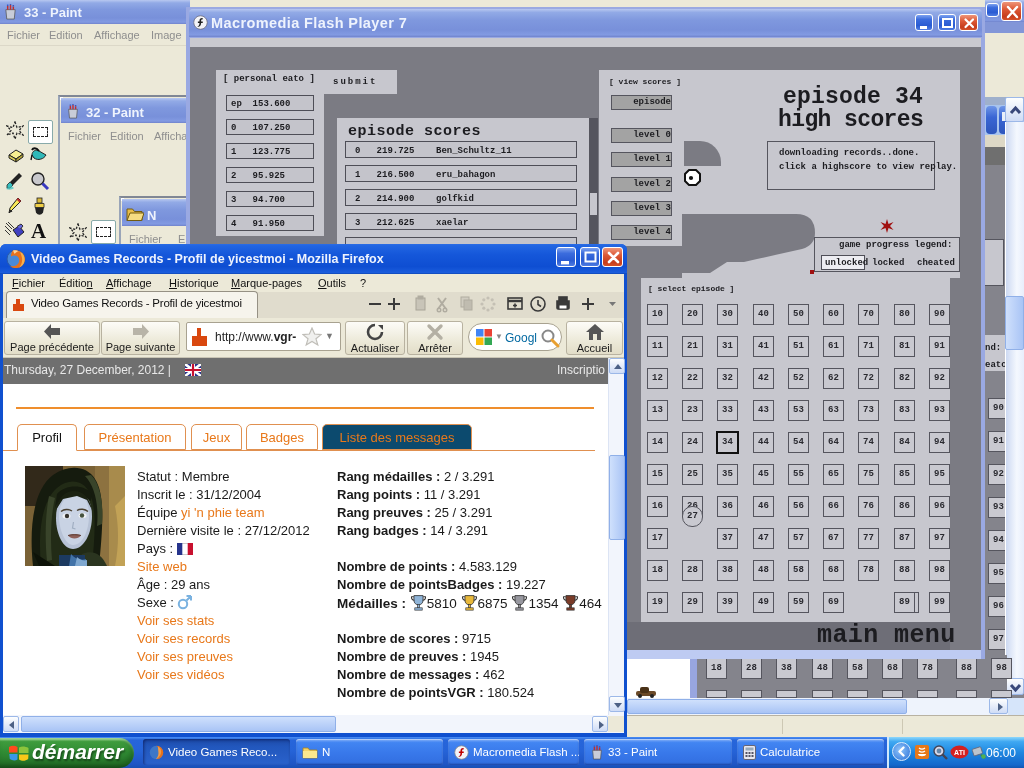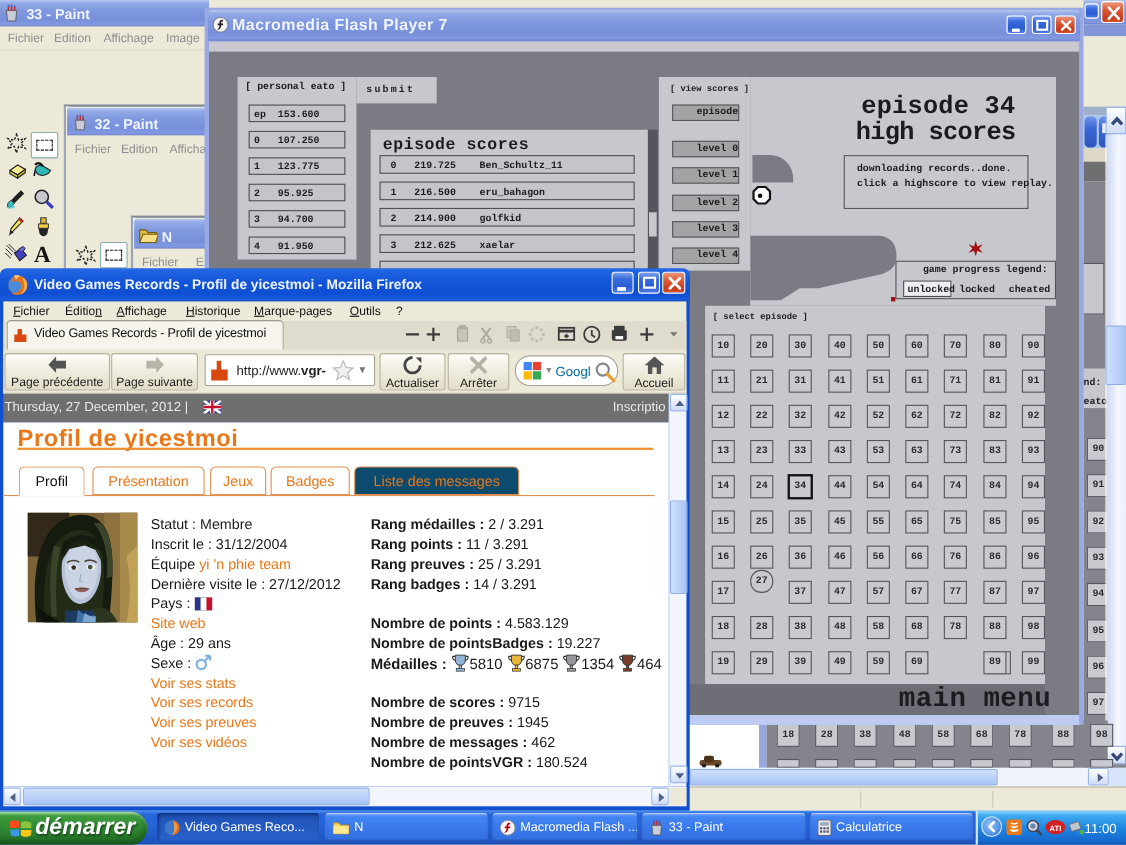--- a/index.html
+++ b/index.html
@@ -330,21 +330,21 @@
 <div class="gcell" style="left:457px;top:481px;">17</div>
 <div class="gcell" style="left:457px;top:513px;">18</div>
 <div class="gcell" style="left:457px;top:545px;">19</div>
 <div class="gcell" style="left:492px;top:257px;">20</div>
 <div class="gcell" style="left:492px;top:289px;">21</div>
 <div class="gcell" style="left:492px;top:321px;">22</div>
 <div class="gcell" style="left:492px;top:353px;">23</div>
 <div class="gcell" style="left:492px;top:385px;">24</div>
 <div class="gcell" style="left:492px;top:417px;">25</div>
 <div class="gcell" style="left:492px;top:449px;">26</div>
-<div class="gcell" style="left:492px;top:471px;border-radius:10px;">27</div>
+<div class="gcell" style="left:492px;top:459px;border-radius:10px;">27</div>
 <div class="gcell" style="left:492px;top:513px;">28</div>
 <div class="gcell" style="left:492px;top:545px;">29</div>
 <div class="gcell" style="left:527px;top:257px;">30</div>
 <div class="gcell" style="left:527px;top:289px;">31</div>
 <div class="gcell" style="left:527px;top:321px;">32</div>
 <div class="gcell" style="left:527px;top:353px;">33</div>
 <div class="gcell" style="left:527px;top:385px; outline:2px solid #111;outline-offset:-1px;">34</div>
 <div class="gcell" style="left:527px;top:417px;">35</div>
 <div class="gcell" style="left:527px;top:449px;">36</div>
 <div class="gcell" style="left:527px;top:481px;">37</div>
@@ -571,21 +571,20 @@
   <div class="abs" style="left:4px;top:119px;font-size:12px;color:#e8e8e8">Thursday, 27 December, 2012 |</div>
   <svg class="abs" style="left:185px;top:120px" width="16" height="12" viewBox="0 0 16 12">
     <rect width="16" height="12" fill="#26348c"></rect>
     <path d="M0 0 L16 12 M16 0 L0 12" stroke="#fff" stroke-width="2.6"></path>
     <path d="M8 0 V12 M0 6 H16" stroke="#fff" stroke-width="4"></path>
     <path d="M8 0 V12 M0 6 H16" stroke="#c8102e" stroke-width="2.2"></path>
   </svg>
   <div class="abs" style="left:557px;top:119px;font-size:12px;color:#e8e8e8">Inscriptio</div>
 
   <div class="abs" style="left:3px;top:140px;width:605px;height:331px;background:#fff;overflow:hidden">
-  <div style="position:absolute;left:13px;top:2px;font-size:21.5px;font-weight:bold;color:#e8781a;letter-spacing:0.5px">Profil de yicestmoi</div>
 <div style="position:absolute;left:13px;top:23px;width:578px;border-top:2px solid #ef8e2d"></div>
 <div style="position:absolute;left:0px;top:66px;width:592px;border-top:1px solid #e09050"></div>
 <div style="position:absolute;left:14px;top:40px;width:60px;height:27px;background:#fff;border:1px solid #e09050;border-bottom:1px solid #fff;border-radius:5px 5px 0 0;text-align:center;line-height:26px;font-size:13px;color:#111">Profil</div>
 <div style="position:absolute;left:81px;top:40px;width:102px;height:26px;background:#fff;border:1px solid #e09050;border-radius:5px 5px 0 0;text-align:center;line-height:26px;font-size:13px;color:#e8781a">Présentation</div>
 <div style="position:absolute;left:188px;top:40px;width:51px;height:26px;background:#fff;border:1px solid #e09050;border-radius:5px 5px 0 0;text-align:center;line-height:26px;font-size:13px;color:#e8781a">Jeux</div>
 <div style="position:absolute;left:243px;top:40px;width:72px;height:26px;background:#fff;border:1px solid #e09050;border-radius:5px 5px 0 0;text-align:center;line-height:26px;font-size:13px;color:#e8781a">Badges</div>
 <div style="position:absolute;left:319px;top:40px;width:150px;height:26px;background:#0c4a6e;border:1px solid #e09050;border-radius:5px 5px 0 0;text-align:center;line-height:26px;font-size:13px;color:#e8781a">Liste des messages</div>
 <svg style="position:absolute;left:22px;top:82px" width="100" height="100" viewBox="0 0 100 100">
 <rect width="100" height="100" fill="#7a6236"></rect>
 <path d="M0 0 h38 v40 h-38 Z" fill="#32291a"></path>
@@ -766,15 +765,15 @@
     </svg>
     <svg class="abs" style="left:61px;top:8px" width="19" height="14" viewBox="0 0 19 14">
       <ellipse cx="9.5" cy="7" rx="9" ry="6.5" fill="#d42020"></ellipse>
       <text x="9.5" y="10" font-family="Liberation Sans" font-size="7" font-weight="bold" fill="#fff" text-anchor="middle">ATI</text>
     </svg>
     <svg class="abs" style="left:82px;top:7px" width="16" height="16" viewBox="0 0 16 16">
       <rect x="2" y="4" width="9" height="7" rx="1" fill="#bcc4cc" stroke="#667" stroke-width="0.8" transform="rotate(-18 6 8)"></rect>
       <path d="M10 11 l4 3" stroke="#3a8a3a" stroke-width="2"></path>
       <circle cx="12.5" cy="12.5" r="2.2" fill="#52b052"></circle>
     </svg>
-    <span class="abs" style="left:97px;top:9px;color:#fff;font-size:12px">11:00</span>
+    <span class="abs" style="left:97px;top:9px;color:#fff;font-size:12px">06:00</span>
   </div>
 </div>
 
 </body></html>

